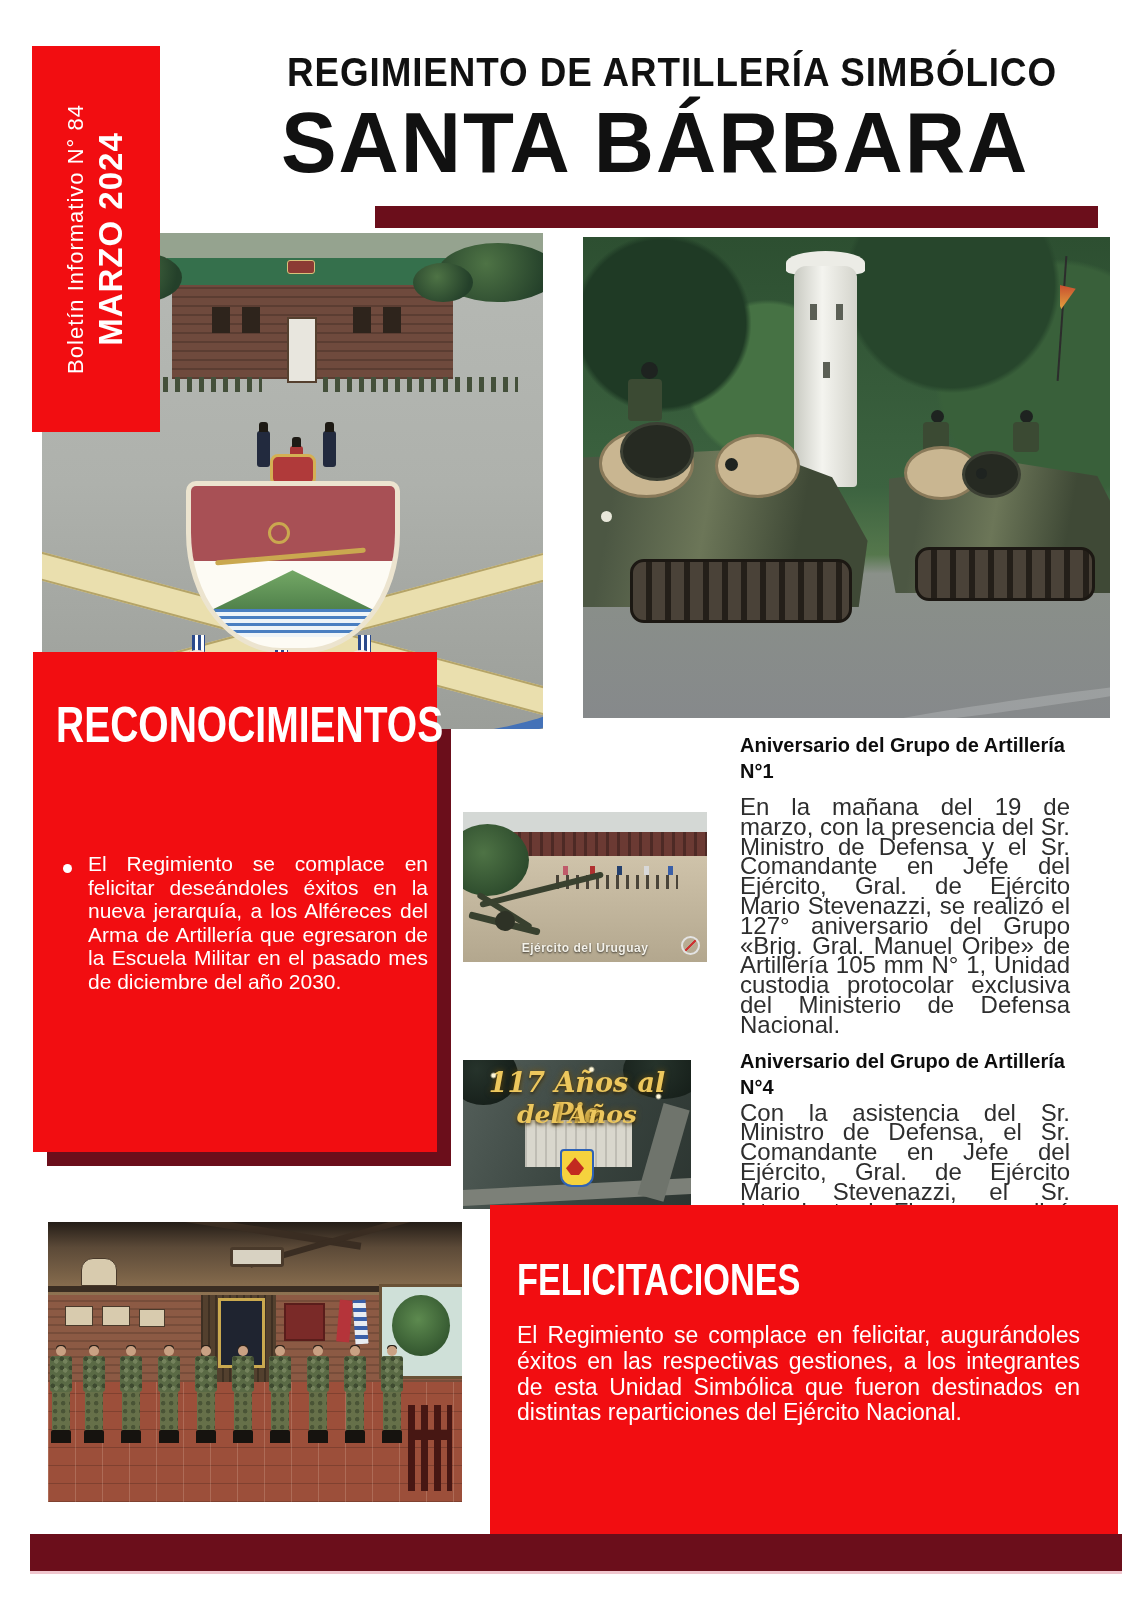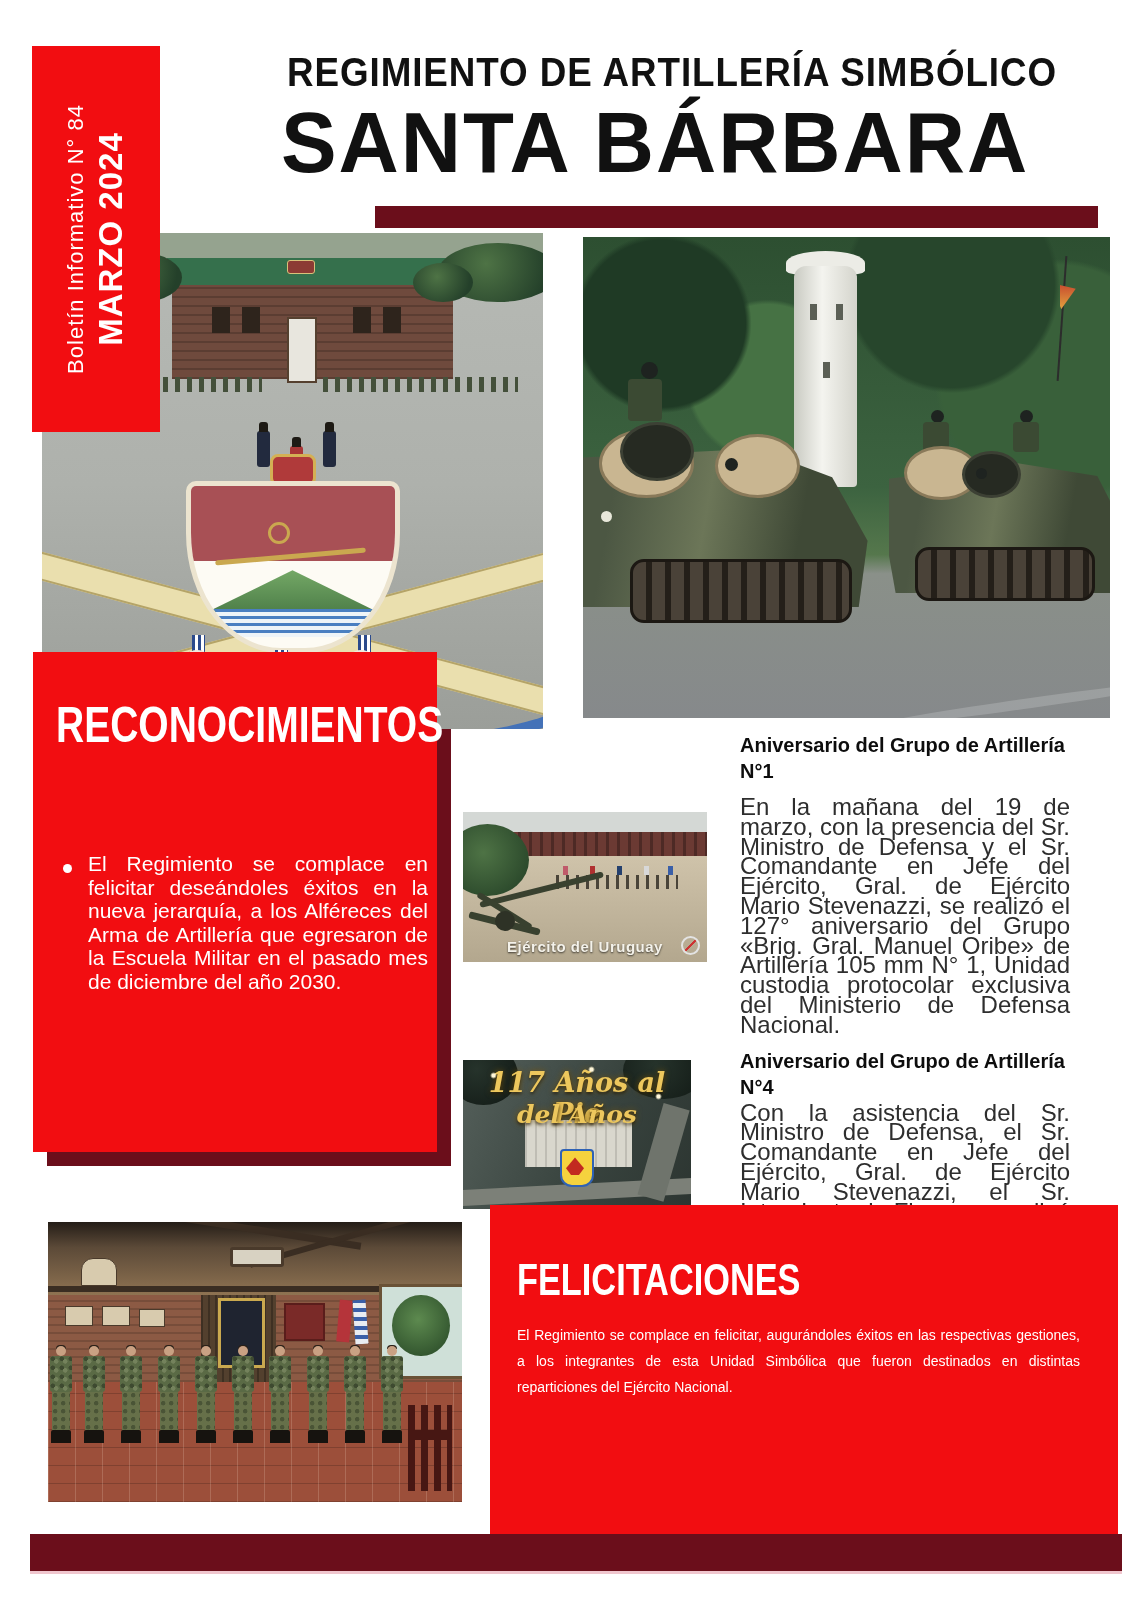--- a/index.html
+++ b/index.html
@@ -90,21 +90,21 @@
   .cp-field{left:0;top:29%;width:100%;height:71%;background:linear-gradient(180deg,#cfc3aa,#b3a78e);}
   .cp-tree{left:-7%;top:8%;width:34%;height:48%;border-radius:50%;
      background:radial-gradient(circle at 45% 40%,#4e7345,#2c4a2c 75%);}
   .cp-troops{left:38%;top:42%;width:50%;height:14px;
      background:repeating-linear-gradient(90deg,#4a4439 0 3px,transparent 3px 10px);}
   .cp-flag{width:5px;height:9px;top:36%;}
   .cp-barrel{left:7%;top:60%;width:52%;height:6px;background:#39412f;border-radius:3px;
      transform:rotate(-14deg);transform-origin:left center;}
   .cp-leg{background:#39412f;border-radius:3px;}
   .cp-wheel{left:13%;top:66%;width:20px;height:20px;background:#2e3226;border-radius:50%;}
-  #cp-watermark{left:0;right:0;bottom:5%;text-align:center;color:#f4f2ea;font-size:15px;font-weight:700;
+  #cp-watermark{left:0;right:0;bottom:5%;text-align:center;color:#f4f2ea;font-size:12px;font-weight:700;
      text-shadow:0 1px 2px rgba(0,0,0,.7);letter-spacing:.5px;}
   .cp-badge{right:3%;bottom:5%;width:15px;height:15px;border:2px solid #e3e3e3;border-radius:50%;
      background:linear-gradient(135deg,transparent 44%,#c33 44% 56%,transparent 56%);}
 
   
   #ph117{left:463px;top:1060px;width:228px;height:149px;
      background:linear-gradient(115deg,#55605b,#39443f 55%,#2c3531);}
   .a117-tree{border-radius:50%;background:radial-gradient(circle at 40% 40%,#26332b,#161f1a 75%);}
   .a117-bldg{left:27%;top:40%;width:47%;height:32%;background:#d9d7cd;
      background-image:repeating-linear-gradient(90deg,rgba(0,0,0,.12) 0 2px,transparent 2px 10px);}
@@ -167,21 +167,21 @@
   
   #rightcol{left:740px;top:732px;width:330px;color:#2e2e2e;}
   #rightcol h3{margin:0 0 13px 0;font-size:20px;line-height:26px;font-weight:700;color:#0d0d0d;}
   #rightcol h3.h2nd{margin-bottom:3px;}
   #rightcol p{margin:0 0 13px 0;font-size:24px;line-height:19.8px;text-align:justify;font-weight:500;}
 
   
   #felic{left:490px;top:1205px;width:628px;height:329px;background:#f20d11;color:#fff;z-index:20;}
   #felic-title{position:absolute;left:27px;top:50px;font-size:44px;font-weight:800;
      transform:scaleX(.78);transform-origin:left;white-space:nowrap;}
-  #felic-text{position:absolute;left:27px;top:118px;width:563px;font-size:14px;line-height:25.8px;
+  #felic-text{position:absolute;left:27px;top:118px;width:563px;font-size:23px;line-height:25.8px;
      font-weight:500;text-align:justify;}
 
   
   #bottombar{left:30px;top:1534px;width:1092px;height:37px;background:#6b0e1b;
      border-bottom:3px solid #f0c6ce;z-index:25;}
 </style>
 </head>
 <body>
 
 <div id="page">

